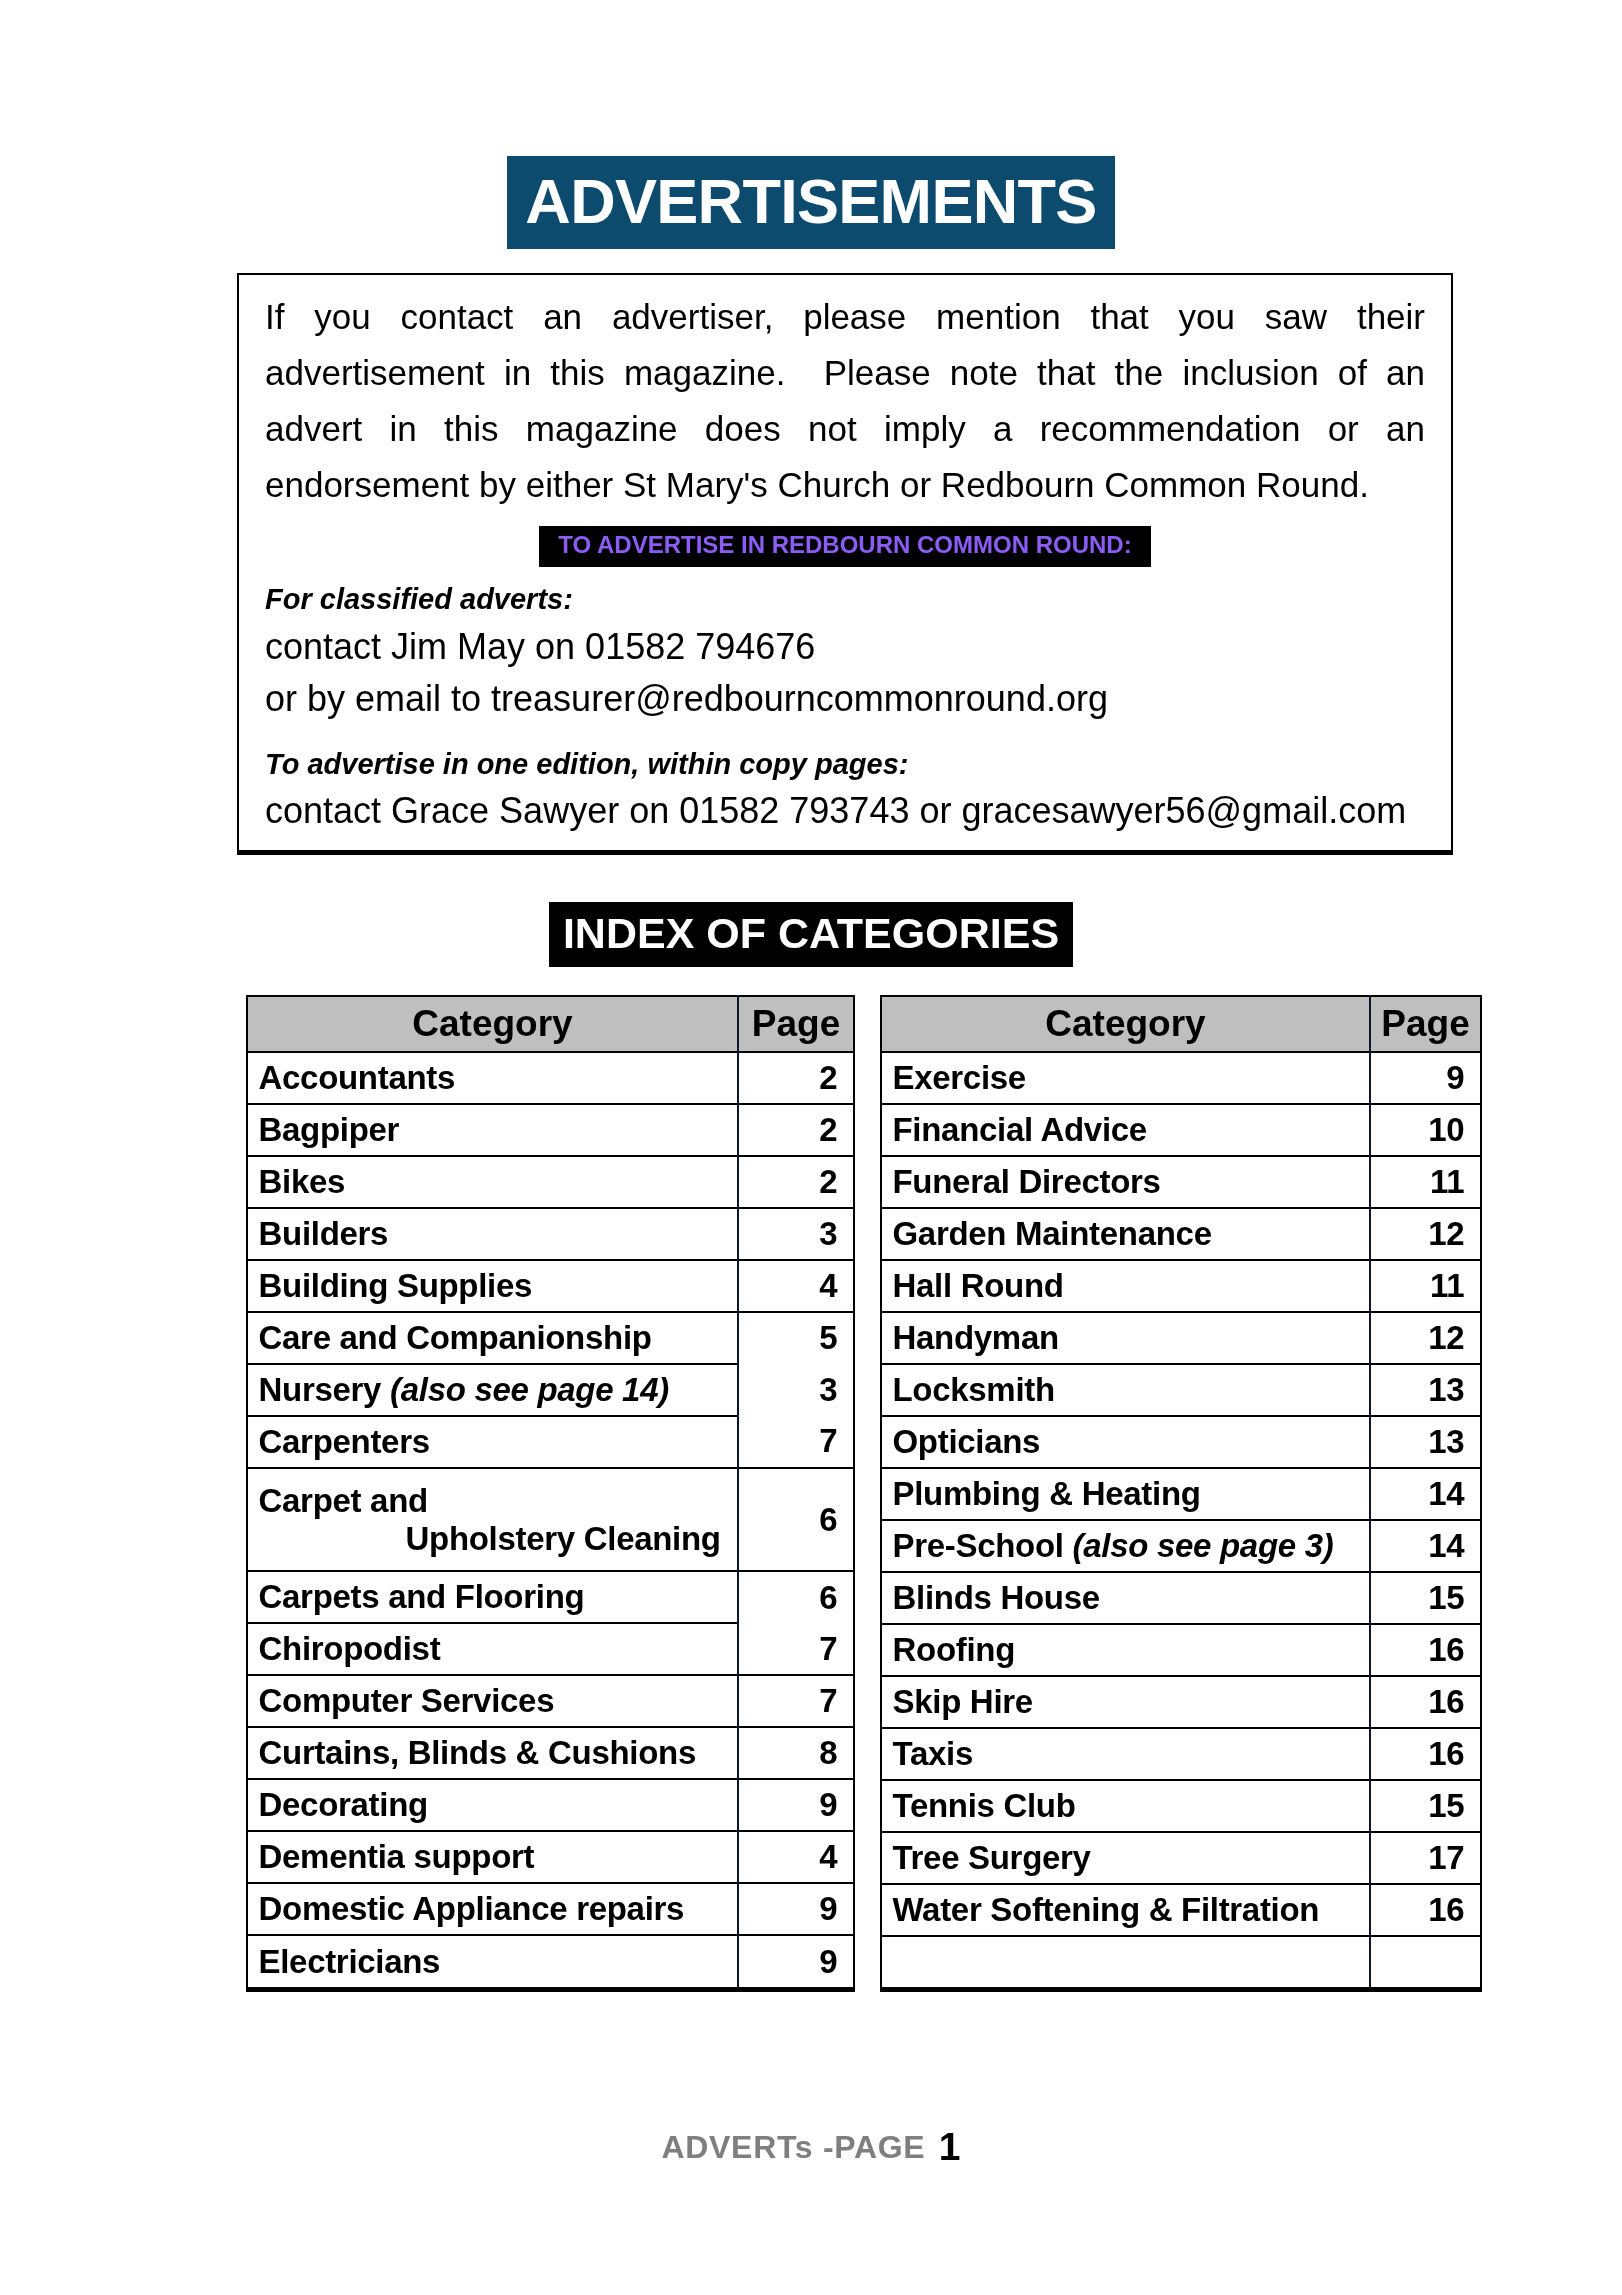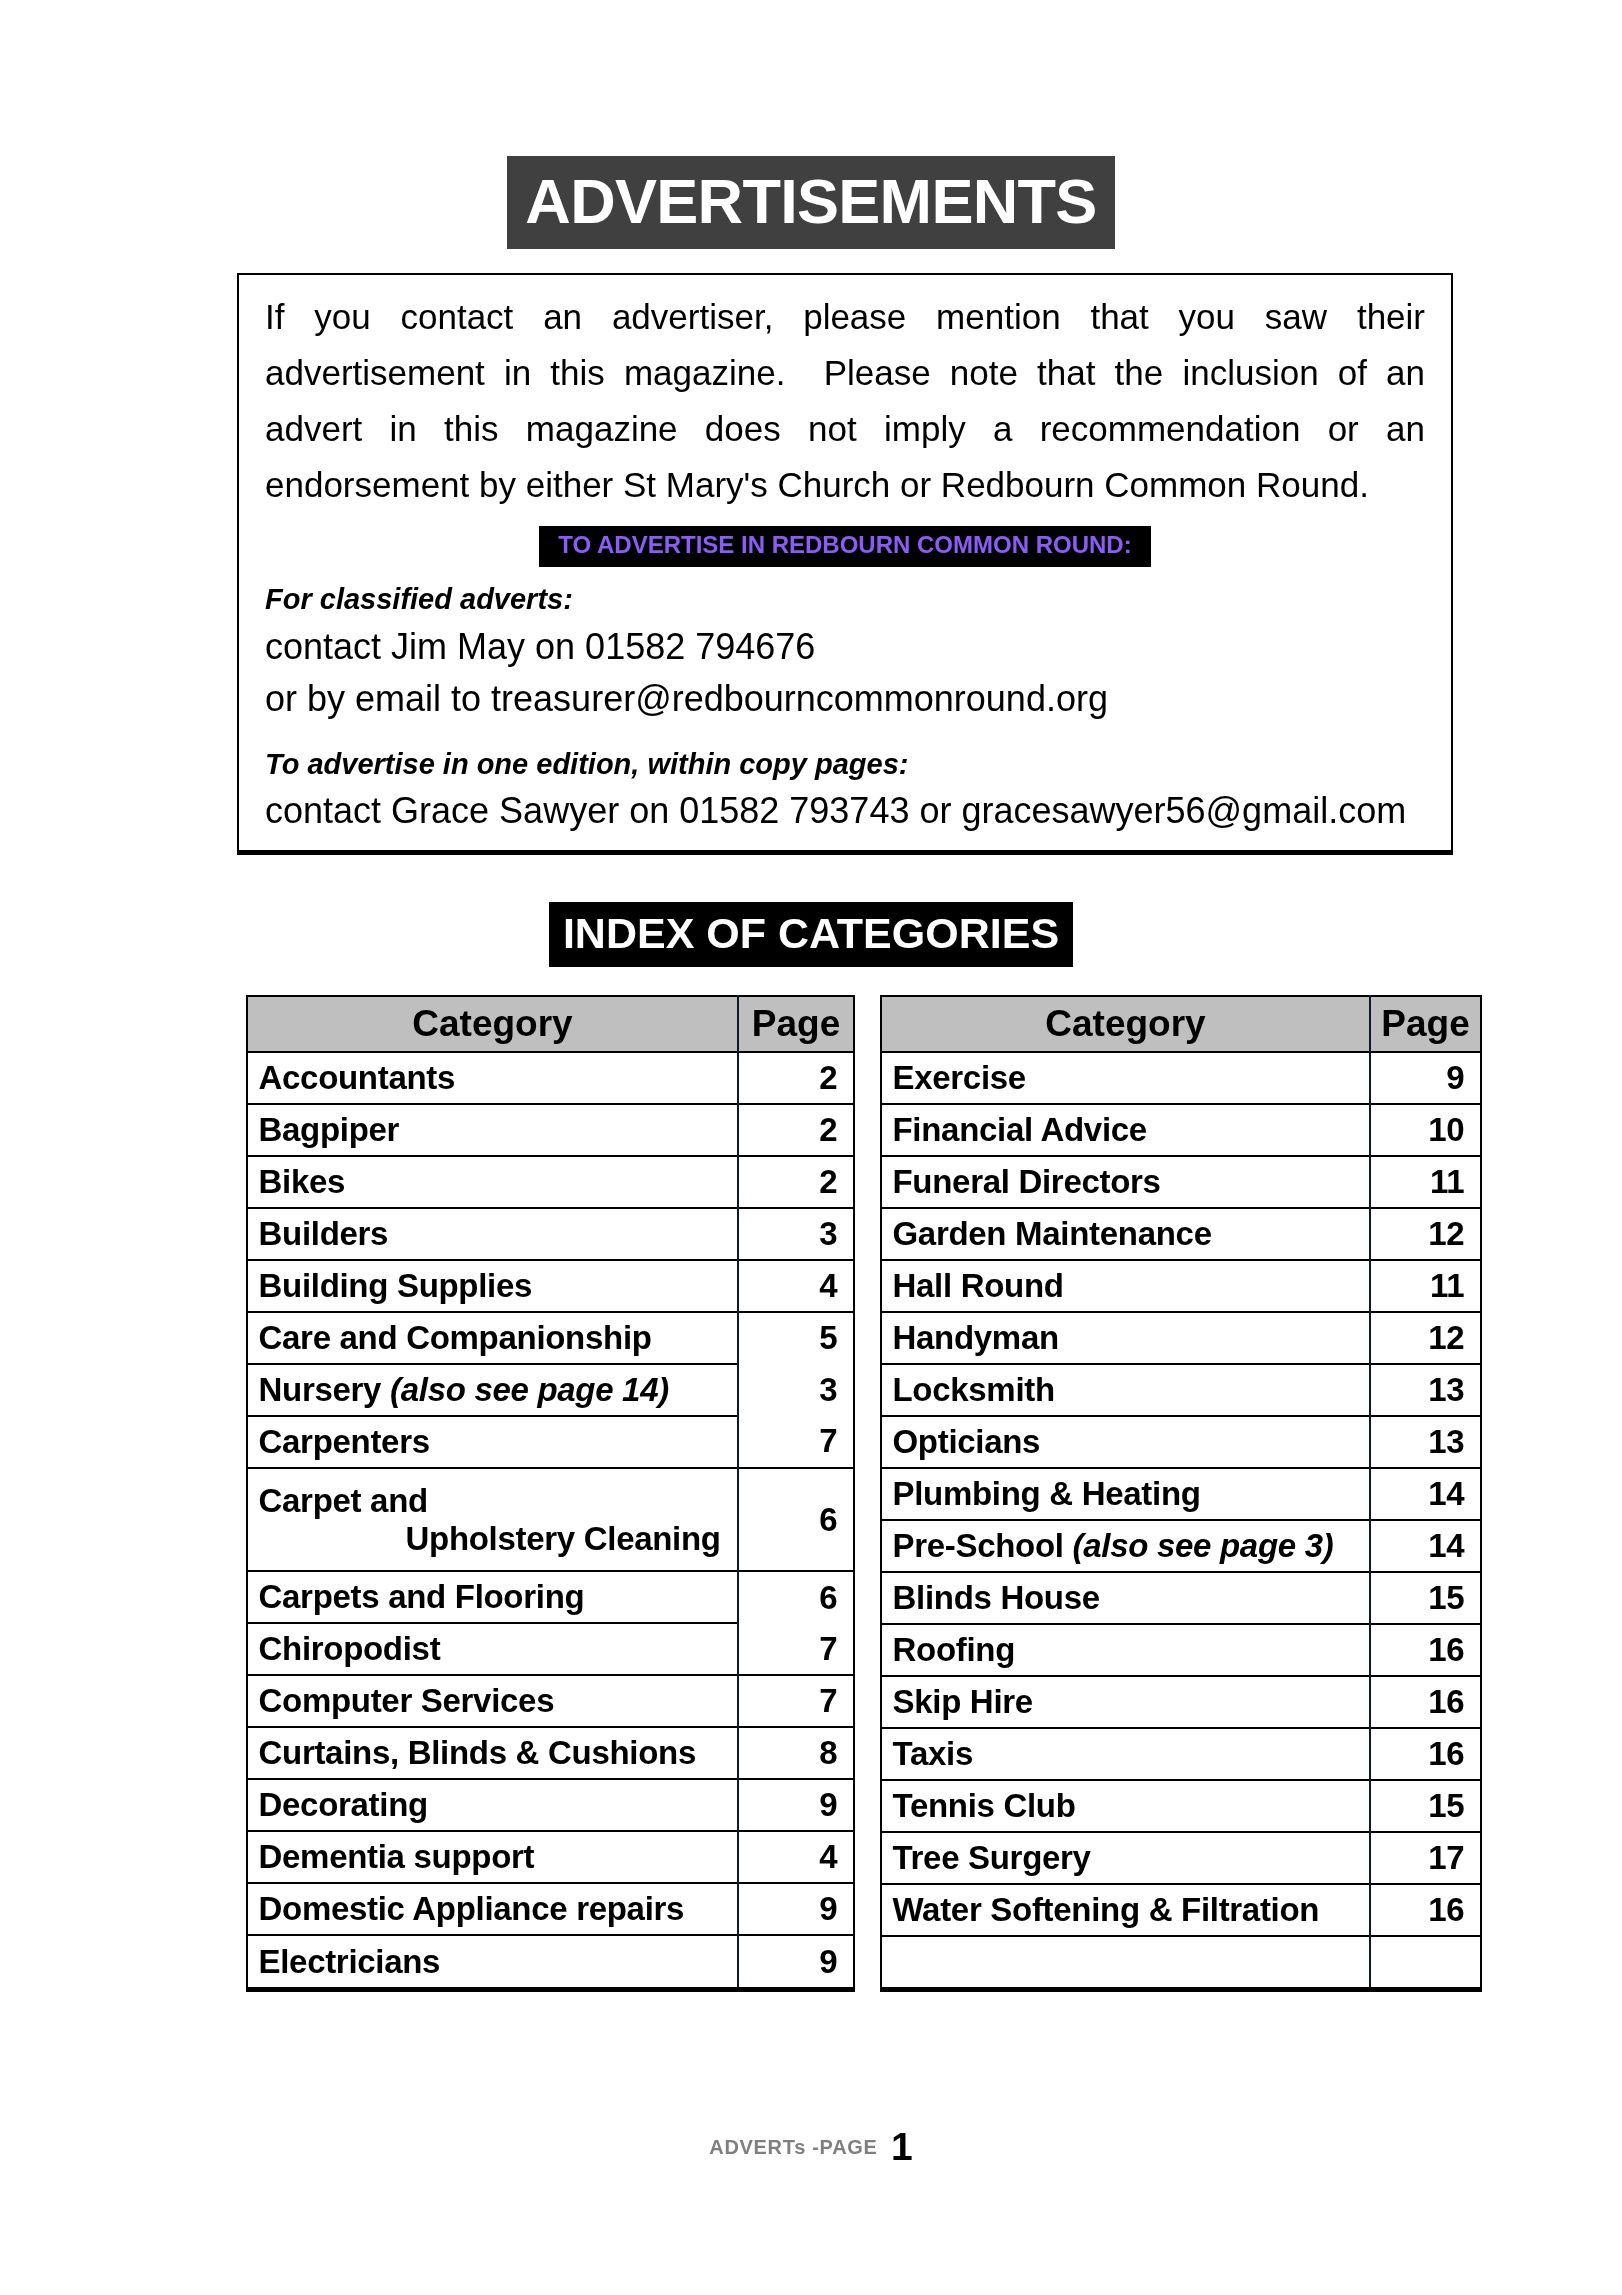--- a/index.html
+++ b/index.html
@@ -7,21 +7,21 @@
     width: 1622px; height: 2295px;
     background: #ffffff; color: #000;
     font-family: "Liberation Sans", sans-serif;
     position: relative;
   }
 
   
   .title-wrap { text-align: center; padding-top: 156px; }
   .title-bar {
     display: inline-block;
-    background: #404040; color: #fff;
+    background: #0c4a6e; color: #fff;
     font-size: 63px; font-weight: bold;
     letter-spacing: -0.7px;
     padding: 9.2px 18.3px 11.8px 18.3px;
   }
 
   
   .notice-box {
     margin: 23.6px 169px 0 237px;
     border: 2.6px solid #000;
     border-bottom-width: 5.9px;
@@ -97,21 +97,21 @@
   tr.tall td { height: 99px; }
   .cat-suffix { font-style: italic; }
   .cat-line2 { display: block; padding-left: 147px; }
 
   
   .footer {
     position: absolute; top: 2125px; left: 0;
     width: 100%; text-align: center;
   }
   .footer-label {
-    color: #7f7f7f; font-size: 20px; font-weight: bold;
+    color: #7f7f7f; font-size: 32px; font-weight: bold;
     letter-spacing: 0.7px; vertical-align: middle;
   }
   .footer-number {
     color: #000; font-size: 39px; font-weight: bold;
     margin-left: 10.5px; vertical-align: middle;
   }
 </style>
 </head>
 <body>
 

